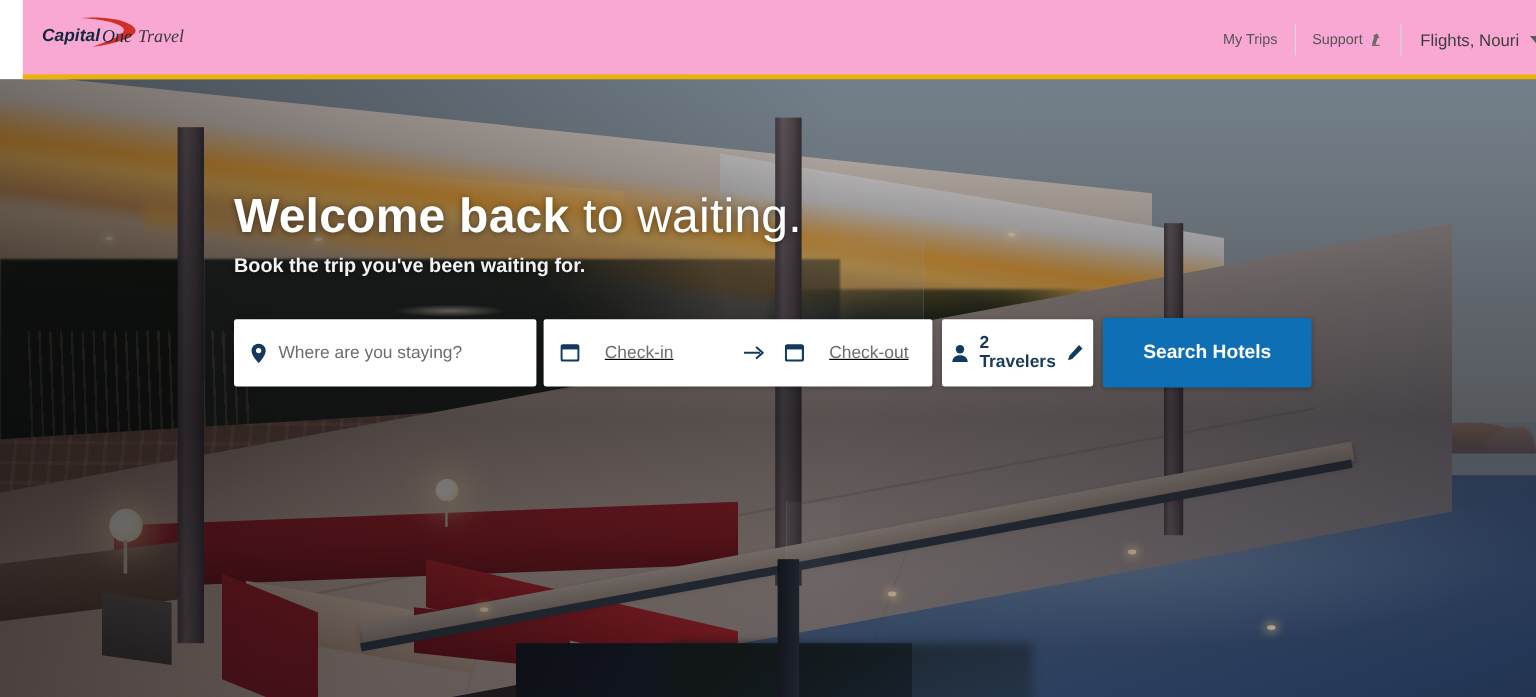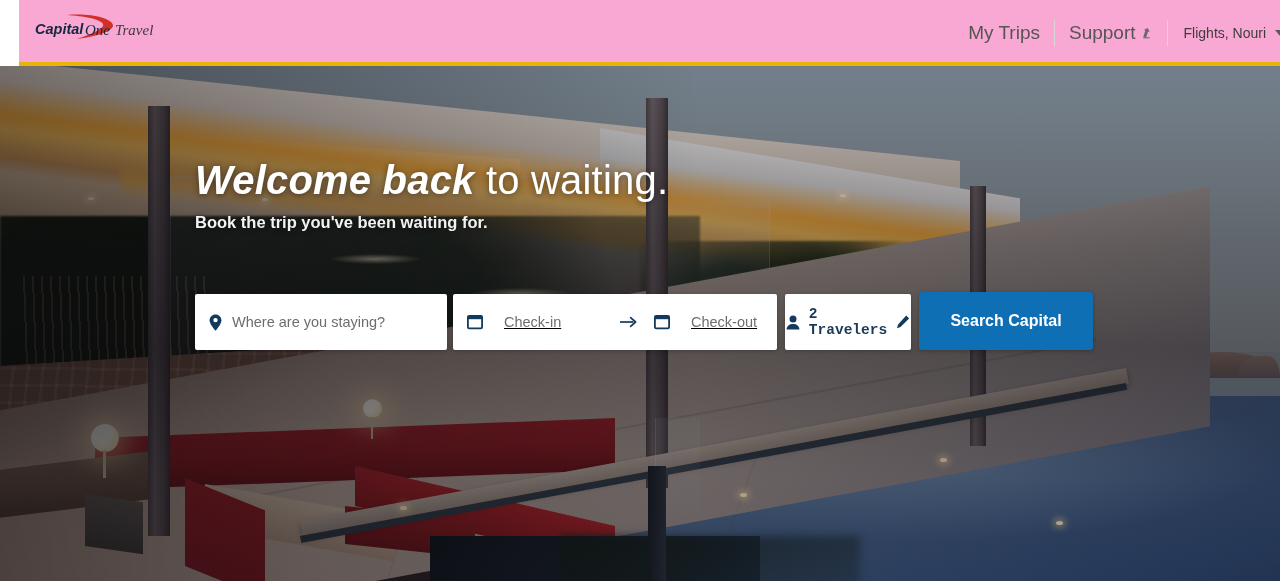--- a/index.html
+++ b/index.html
@@ -43,21 +43,21 @@
     height: 3px; background: #2c5472;
   }
   .nav-sp-1 { width: 78px; }
   .nav-sp-2 { width: 88px; }
 
   .nav-right {
     position: absolute; right: 14px; top: 0; height: 66px;
     display: flex; align-items: center;
   }
   .nr-link {
-    font-size: 19px; color: #555555; cursor: pointer;
+    font-size: 12px; color: #555555; cursor: pointer;
     display: flex; align-items: center; gap: 6px; padding: 0 14px;
   }
   .nr-div { width: 1px; height: 26px; background: #d8d8d8; }
   .nr-user {
     font-size: 14px; color: #3d3d3d; cursor: pointer;
     display: flex; align-items: center; gap: 9px; padding-left: 16px;
   }
   .caret-dn {
     width: 0; height: 0; border-left: 5px solid transparent;
     border-right: 5px solid transparent; border-top: 6px solid #5a5a5a;
@@ -352,40 +352,40 @@
     background: linear-gradient(90deg, rgba(8,6,10,.42), rgba(8,6,10,.0));
   }
 
   
   .hero-content { position: absolute; left: 195px; top: 92px; z-index: 10; }
   .hero-h1 {
     font-size: 40px; color: #ffffff; letter-spacing: .2px;
     line-height: 1.1; text-shadow: 0 1px 6px rgba(0,0,0,.45);
     white-space: nowrap;
   }
-  .hero-h1 .strong { font-weight: 600; font-style: italic; }
+  .hero-h1 .strong { font-weight: 600; }
   .hero-h1 .light { font-weight: 300; }
   .hero-sub {
     margin-top: 11px; font-size: 16.5px; color: #f2f2f2; font-weight: 600;
     text-shadow: 0 1px 5px rgba(0,0,0,.5);
   }
 
   
   .searchbar {
     position: absolute; left: 195px; top: 200px; z-index: 12;
-    display: flex; align-items: flex-end; height: 56px; margin-top: 28px;
+    display: flex; align-items: flex-start; height: 56px;
   }
   .field {
     background: #ffffff; display: flex; align-items: center;
     height: 56px; border-radius: 2px;
     box-shadow: 0 1px 4px rgba(0,0,0,.25);
   }
   .f-dest { width: 252px; padding: 0 14px; gap: 10px; }
   .f-dates { width: 324px; margin-left: 6px; padding: 0 14px; }
-  .f-trav { width: 126px; margin-left: 8px; padding: 0 14px; gap: 9px; justify-content: center; font-family: Liberation Mono, monospace; }
+  .f-trav { width: 126px; margin-left: 8px; padding: 0 14px; gap: 9px; justify-content: center; }
   .ph { color: #6d6d6d; font-size: 14.5px; }
   .dates-inner { display: flex; align-items: center; width: 100%; }
   .dcell { display: flex; align-items: center; gap: 21px; text-decoration: underline; }
   .dcell.in { width: 135px; }
   .arrow-mid { width: 52px; display: flex; justify-content: center; align-items: center; }
   .trav-txt { font-size: 14.5px; color: #1b3a57; font-weight: 600; }
   .btn-search {
     margin-left: 8px; width: 174px; height: 58px; margin-top: -1px;
     background: #0f6fb4; color: #ffffff; border: none; border-radius: 3px;
     font-family: "Liberation Sans", sans-serif;
@@ -561,16 +561,16 @@
         <svg class="ico" width="14" height="15" viewBox="0 0 14 15">
           <circle cx="7" cy="4" r="3.5" fill="#13395c"></circle>
           <path d="M0.6 14.6c0-3.6 2.9-5.6 6.4-5.6s6.4 2 6.4 5.6z" fill="#13395c"></path>
         </svg>
         <span class="trav-txt">2 Travelers</span>
         <svg class="ico" width="14" height="14" viewBox="0 0 14 14">
           <path d="M10.2 0.6 L13.1 3.5 L4.5 12.1 L1 13.2 L2.1 9.4 Z" fill="#13395c"></path>
         </svg>
       </div>
 
-      <button class="btn-search">Search Capital</button>
+      <button class="btn-search">Search Hotels</button>
     </div>
   </div>
 </div>
 
 </body></html>

